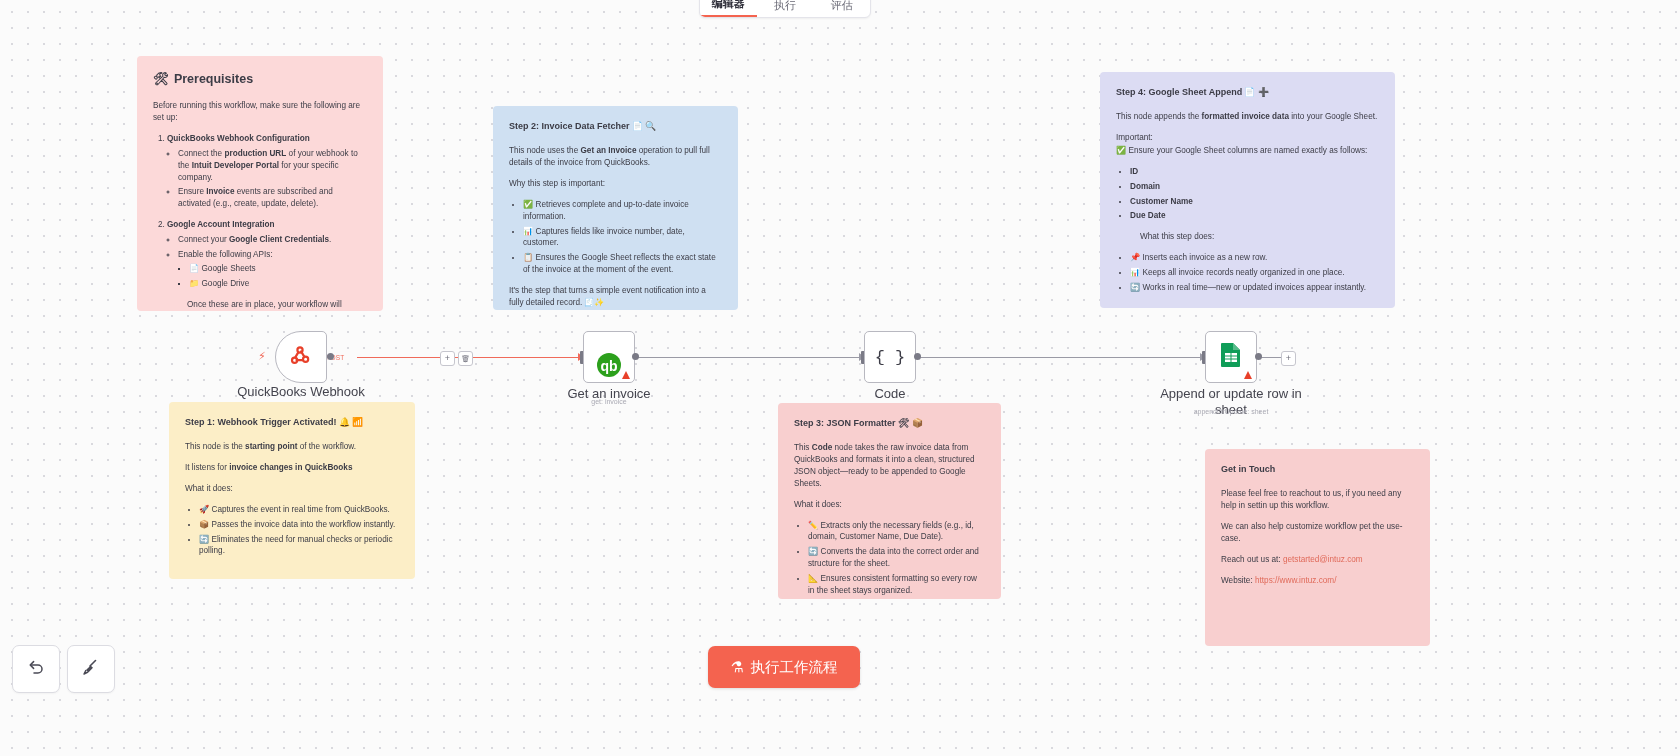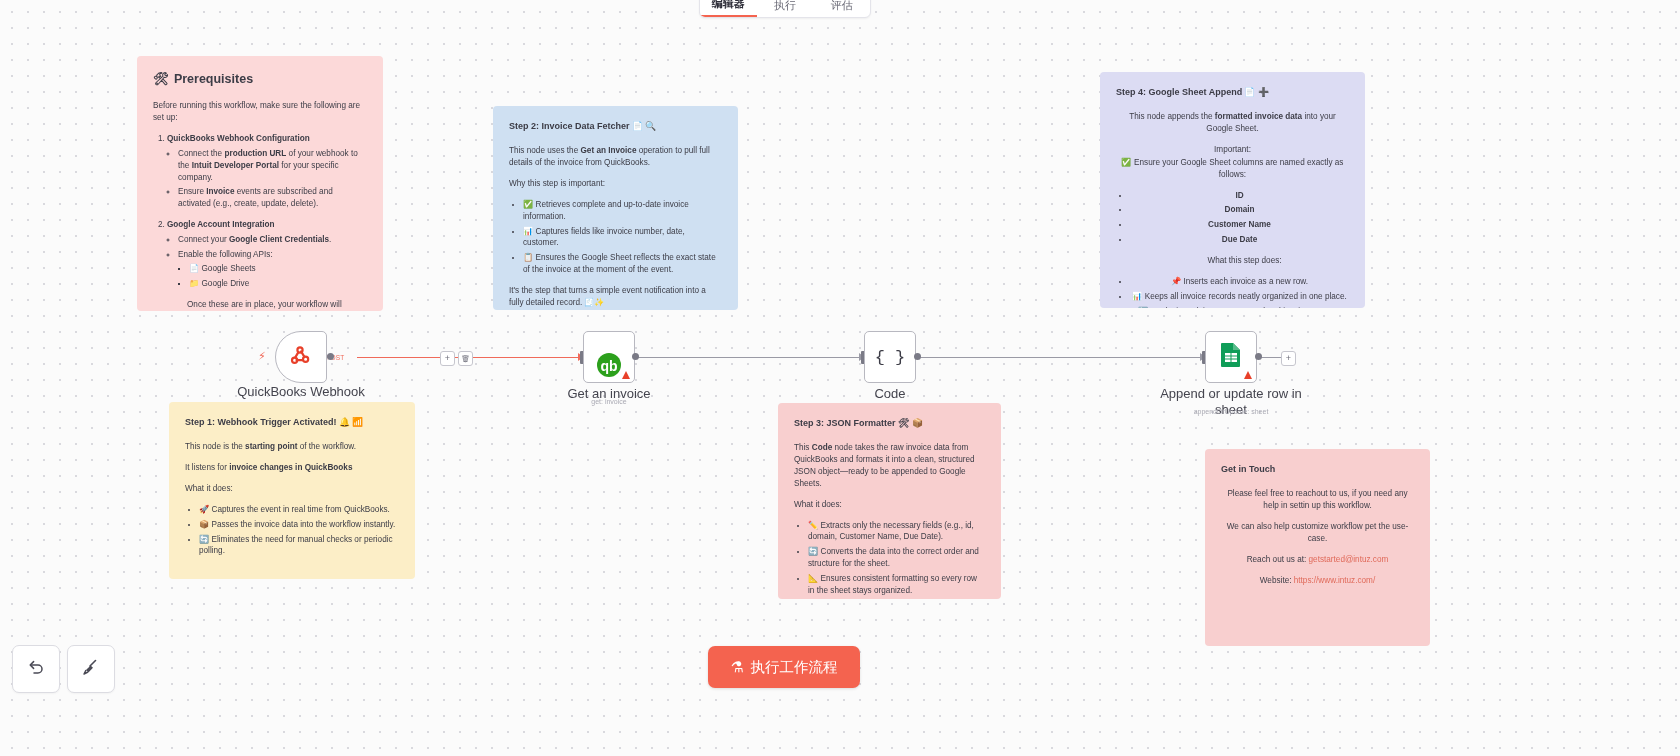--- a/index.html
+++ b/index.html
@@ -195,21 +195,21 @@
     <p>This node uses the <b>Get an Invoice</b> operation to pull full details of the invoice from QuickBooks.</p>
     <p>Why this step is important:</p>
     <ul>
       <li>✅ Retrieves complete and up-to-date invoice information.</li>
       <li>📊 Captures fields like invoice number, date, customer.</li>
       <li>📋 Ensures the Google Sheet reflects the exact state of the invoice at the moment of the event.</li>
     </ul>
     <p style="">It's the step that turns a simple event notification into a fully detailed record. 🧾✨</p>
   </div>
 
-  <div class="note note-purple" style="left:1100px;top:72px;width:265px;height:236px;text-align:center;">
+  <div class="note note-purple" style="left:1100px;top:72px;width:295px;height:236px;">
     <div class="n-title small">Step 4: Google Sheet Append 📄 ➕</div>
     <p>This node appends the <b>formatted invoice data</b> into your Google Sheet.</p>
     <p style="margin-bottom:1px;">Important:</p>
     <p>✅ Ensure your Google Sheet columns are named exactly as follows:</p>
     <ul>
       <li><b>ID</b></li>
       <li><b>Domain</b></li>
       <li><b>Customer Name</b></li>
       <li><b>Due Date</b></li>
     </ul>
@@ -237,21 +237,21 @@
     <div class="n-title small">Step 3: JSON Formatter 🛠 📦</div>
     <p>This <b>Code</b> node takes the raw invoice data from QuickBooks and formats it into a clean, structured JSON object—ready to be appended to Google Sheets.</p>
     <p>What it does:</p>
     <ul>
       <li>✏️ Extracts only the necessary fields (e.g., id, domain, Customer Name, Due Date).</li>
       <li>🔄 Converts the data into the correct order and structure for the sheet.</li>
       <li>📐 Ensures consistent formatting so every row in the sheet stays organized.</li>
     </ul>
   </div>
 
-  <div class="note note-rose" style="left:1205px;top:449px;width:225px;height:197px;text-align:center;">
+  <div class="note note-rose" style="left:1205px;top:449px;width:225px;height:197px;">
     <div class="n-title small">Get in Touch</div>
     <p>Please feel free to reachout to us, if you need any help in settin up this workflow.</p>
     <p>We can also help customize workflow pet the use-case.</p>
     <p>
       <span>Reach out us at:</span>
       <a class="link" href="#">getstarted@intuz.com</a>
     </p>
     <p>
       <span>Website:</span>
       <a class="link" href="#">https://www.intuz.com/</a>

